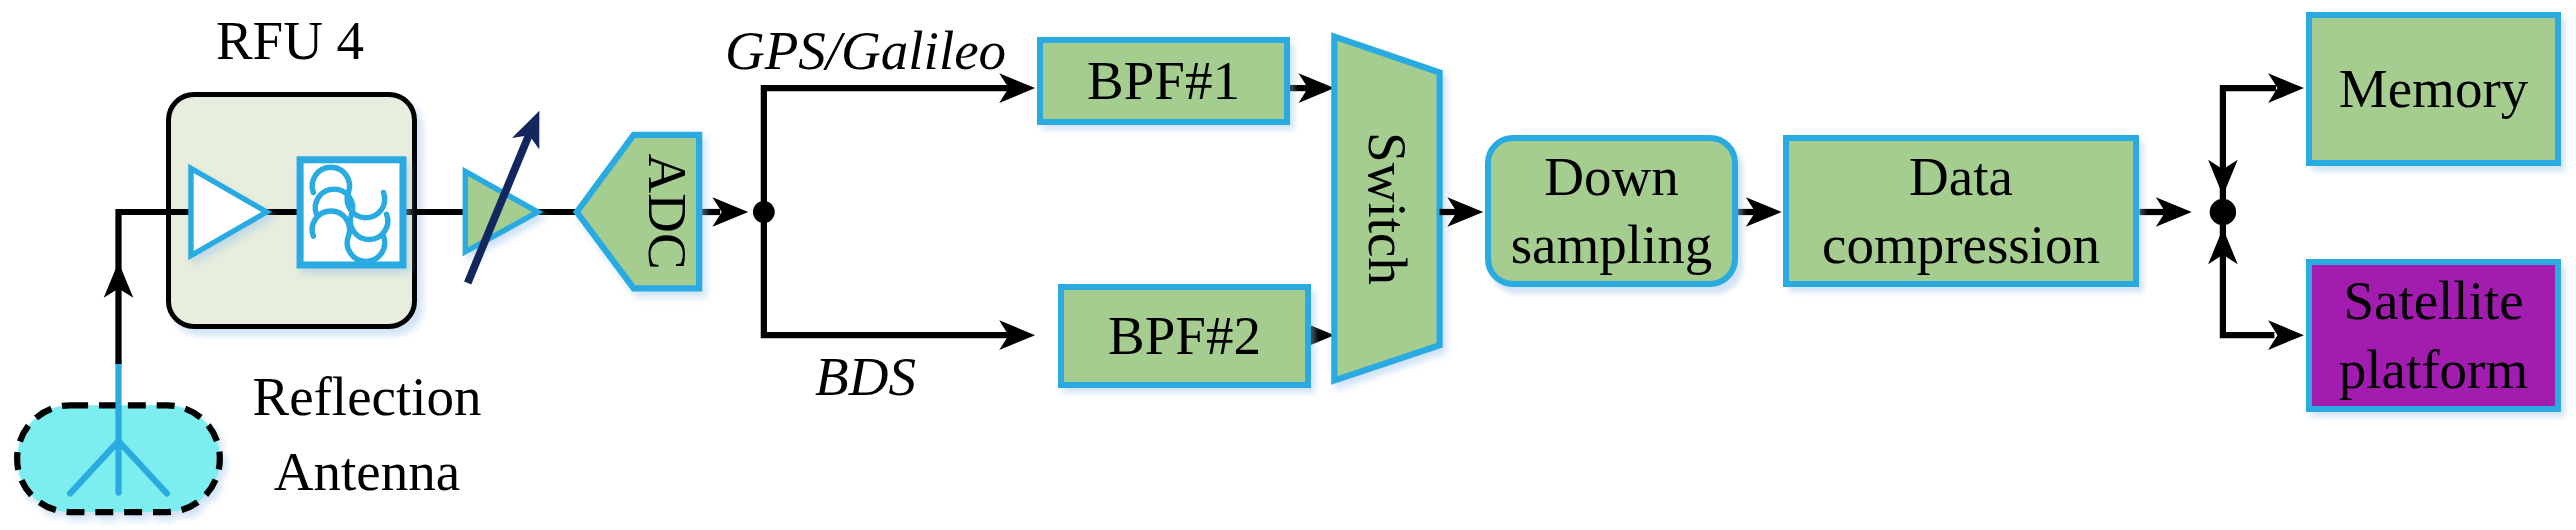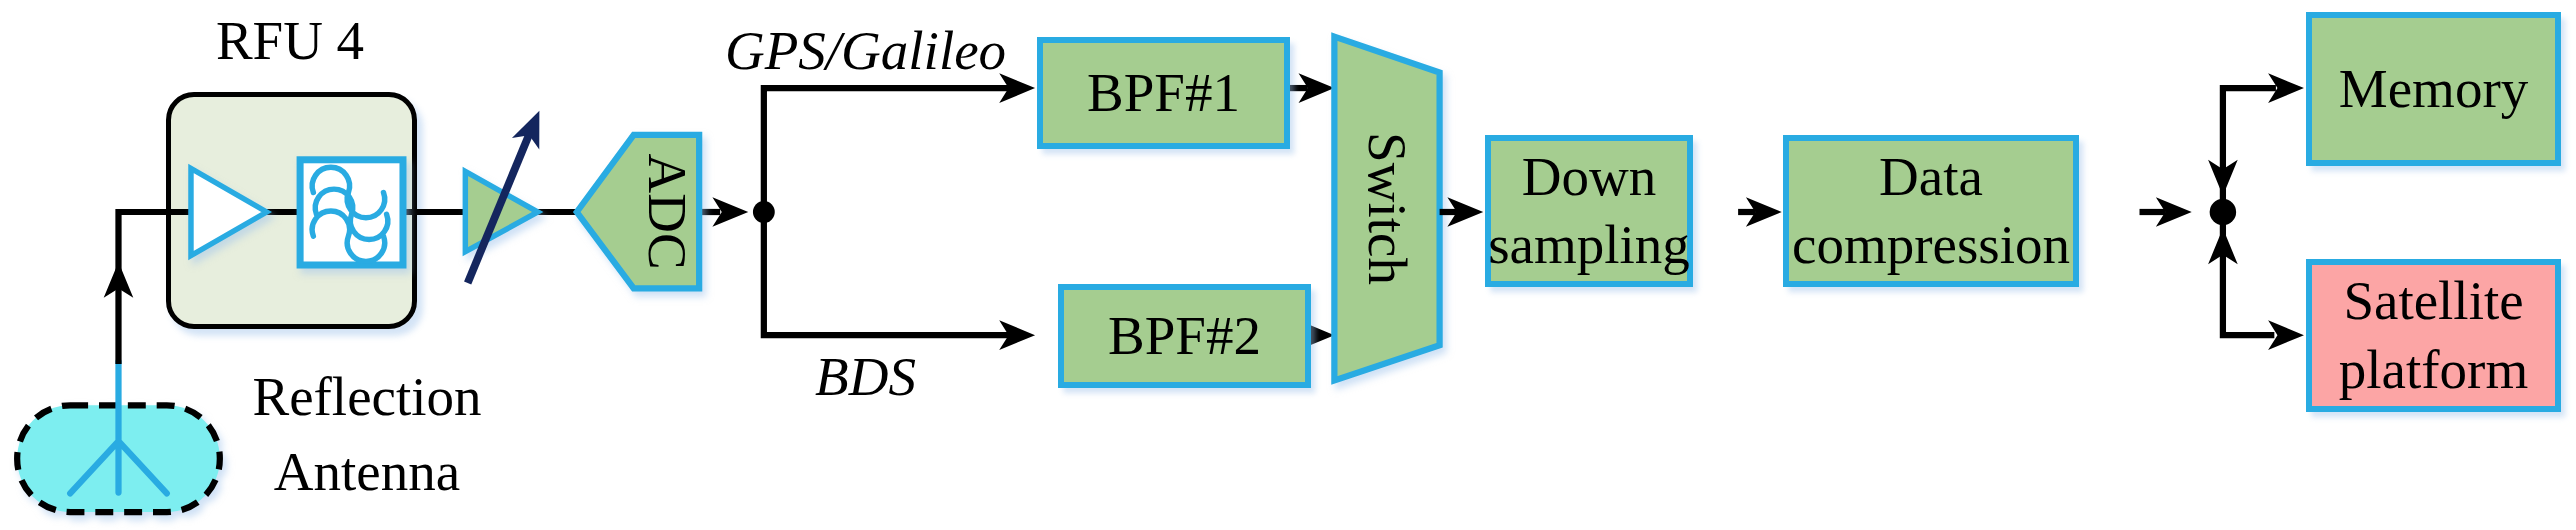--- a/index.html
+++ b/index.html
@@ -3,21 +3,21 @@
 <meta charset="utf-8">
 <style>
   html,body{margin:0;padding:0;background:#fff;}
   .canvas{position:relative;width:2576px;height:530px;background:#ffffff;overflow:hidden;
           font-family:"Liberation Serif", serif;}
   .canvas svg{position:absolute;left:0;top:0;z-index:2;}
   .box{position:absolute;z-index:3;display:flex;flex-direction:column;align-items:center;justify-content:center;
        box-sizing:border-box;border:6.2px solid #29abe2;background:#a5cd90;color:#000;
        font:55px/1.24 "Liberation Serif",serif;text-align:center;
        box-shadow:4.7px 6.2px 5.5px rgba(160,195,235,.45);}
-  .box.gray{background:#fca5a5;}
+  .box.gray{background:#a21caf;}
   .rfu{position:absolute;z-index:1;box-sizing:border-box;border:5.5px solid #000;border-radius:28px;
        background:#e7eedd;box-shadow:5.5px 7px 6.2px rgba(160,195,235,.45);}
   .label{position:absolute;z-index:3;color:#000;font:55px/1.36 "Liberation Serif",serif;text-align:center;}
   .vlabel{position:absolute;z-index:3;display:flex;align-items:center;justify-content:center;
           color:#000;font:55px/1 "Liberation Serif",serif;transform:rotate(90deg);}
   .ln{stroke:#000;stroke-width:8;fill:none;}
   .arrow{fill:#000;stroke:none;}
   .shadowed{filter:drop-shadow(5px 7px 5px rgba(160,195,235,.5));}
 </style>
 </head>
@@ -91,34 +91,34 @@
   </div>
 
   <div class="label" style="left:725px;top:14px;width:277px;font-style:italic;">GPS/Galileo</div>
 
   <div class="label" style="left:768px;top:340px;width:195px;font-style:italic;">BDS</div>
 
   <div class="vlabel" style="left:613px;top:157px;width:109px;height:109px;">ADC</div>
 
   <div class="vlabel" style="left:1294px;top:115px;width:187px;height:187px;">Switch</div>
 
-  <div class="box" style="left:1037px;top:37px;width:253px;height:112px;">
+  <div class="box" style="left:1037px;top:37px;width:253px;height:88px;">
     <span>BPF#1</span>
   </div>
 
   <div class="box" style="left:1037px;top:284px;width:253px;height:104px;margin-left:21px;">
     <span>BPF#2</span>
   </div>
 
-  <div class="box" style="left:1485px;top:135px;width:208px;height:152px;">
+  <div class="box" style="left:1485px;top:135px;width:253px;height:152px;border-radius:28px;">
     <span>Down</span>
     <span>sampling</span>
   </div>
 
-  <div class="box" style="left:1783px;top:135px;width:296px;height:152px;">
+  <div class="box" style="left:1783px;top:135px;width:356px;height:152px;">
     <span>Data</span>
     <span>compression</span>
   </div>
 
   <div class="box" style="left:2306px;top:11.7px;width:255px;height:154px;">
     <span>Memory</span>
   </div>
 
   <div class="box gray" style="left:2306px;top:259px;width:255px;height:153px;">
     <span>Satellite</span>

